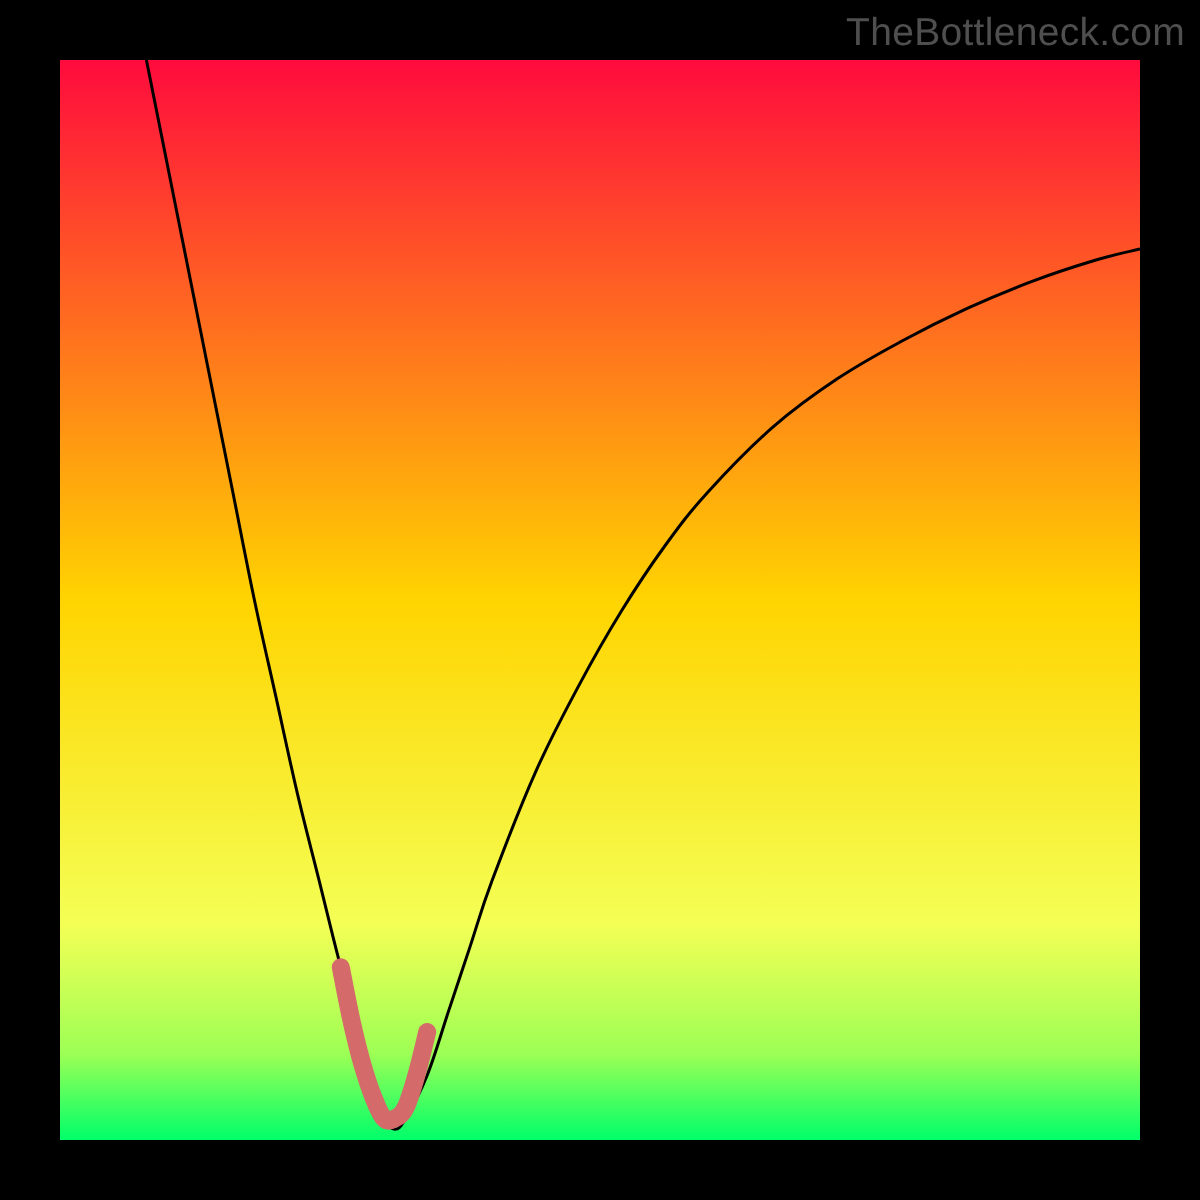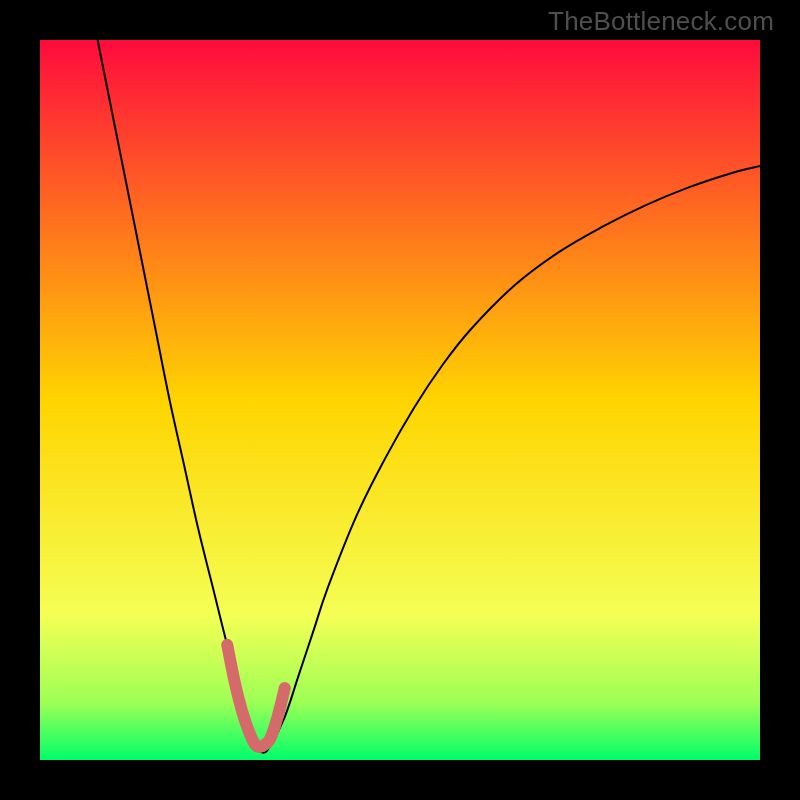--- a/index.html
+++ b/index.html
@@ -22,21 +22,21 @@
   .plot {
     position: absolute;
     left: 40px;
     top: 40px;
     width: 720px;
     height: 720px;
   }
   .watermark {
     position: absolute;
     top: 6px;
-    right: 26px;
+    right: 10px;
     color: #4f4f4f;
     font-size: 26px;
     font-weight: 400;
     letter-spacing: 0.2px;
   }
   svg { display: block; }
 </style>
 </head>
 <body>
 

